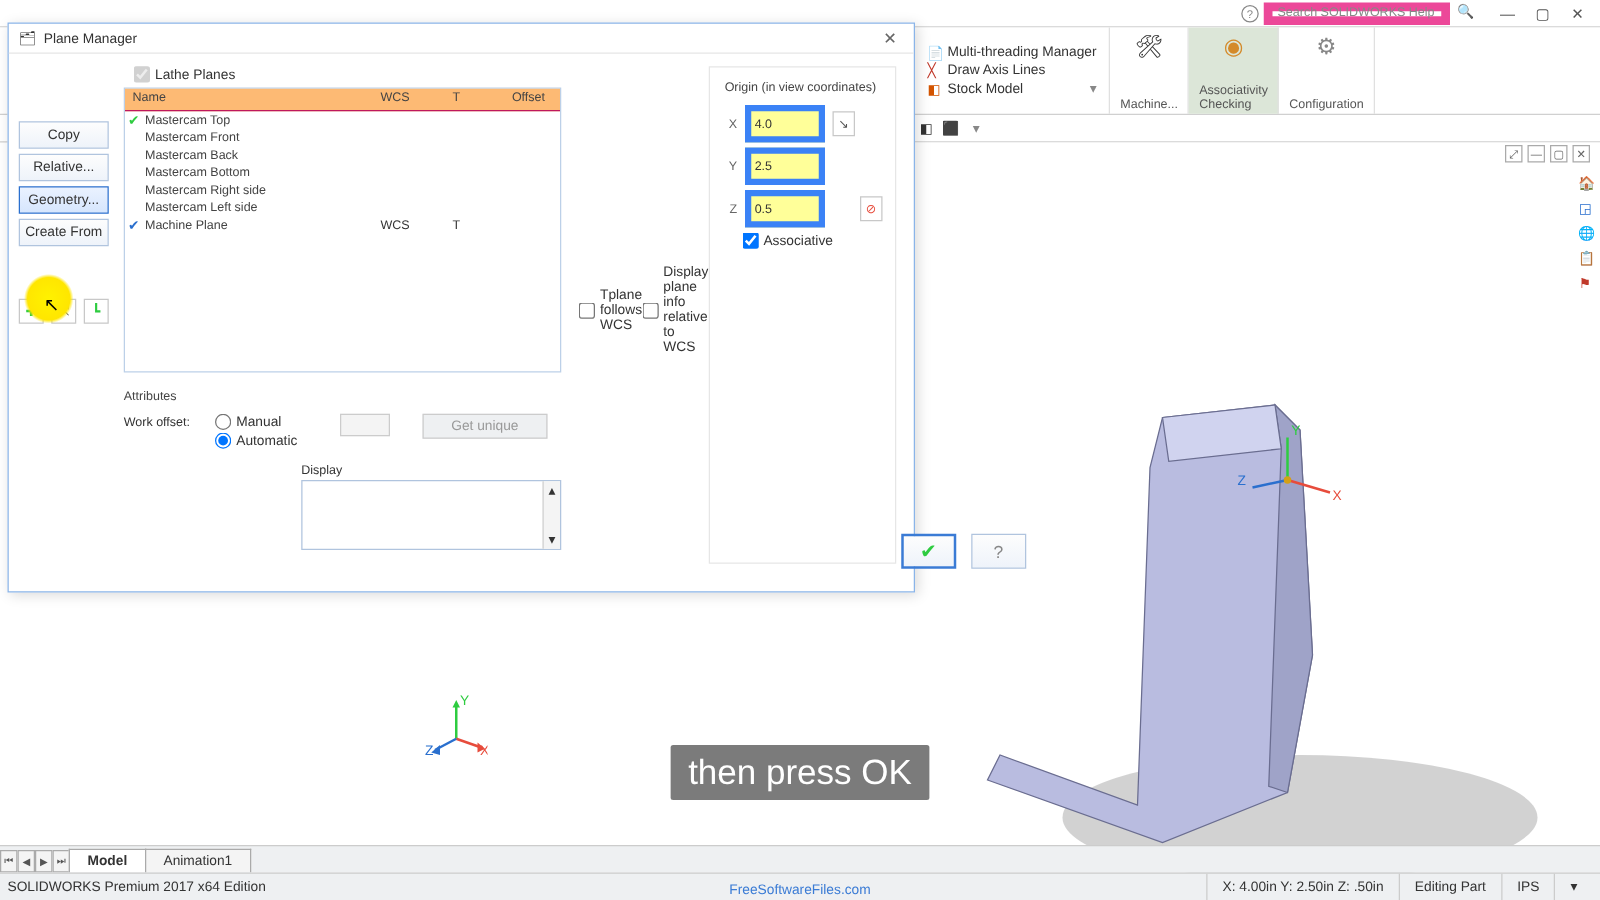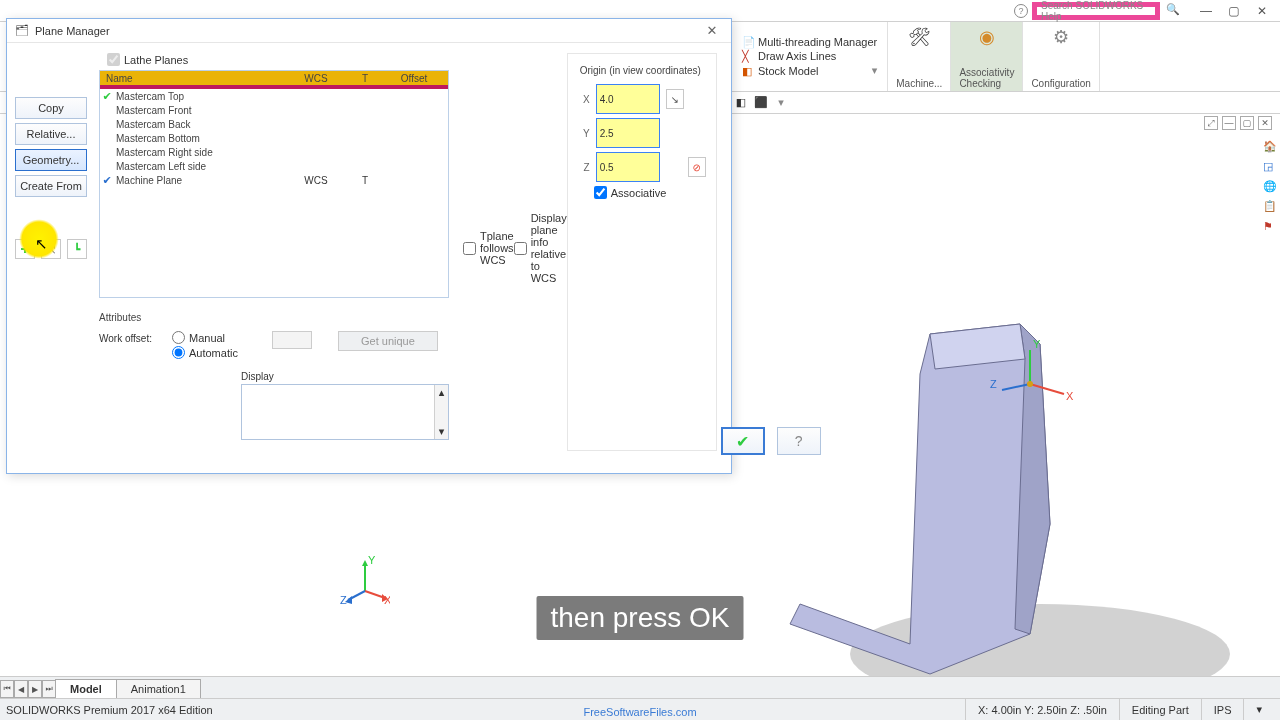--- a/index.html
+++ b/index.html
@@ -1,21 +1,21 @@
 <!DOCTYPE html>
 <html><head>
 <meta charset="utf-8">
 <style>
 *{box-sizing:border-box;margin:0;padding:0;font-family:"Segoe UI",Tahoma,sans-serif;font-size:11px;color:#333}
 body{background:#fff;width:1280px;height:720px;overflow:hidden;position:relative}
 .titlebar{height:22px;background:#fff;border-bottom:1px solid #d0d0d0;display:flex;align-items:center;padding:0 4px}
 .titlebar .spacer{flex:1}
 .titlebar .btn{width:28px;height:18px;display:flex;align-items:center;justify-content:center;font-size:12px;color:#555}
 .help-ico{width:14px;height:14px;border:1px solid #888;border-radius:50%;display:flex;align-items:center;justify-content:center;font-size:9px;color:#888;margin-right:4px}
-.search-box{width:128px;height:18px;border:5px solid #ec4899;padding:0 4px;color:#888;font-size:10px;display:flex;align-items:center;margin-right:6px}
+.search-box{width:149px;height:18px;border:7px solid #ec4899;padding:0 4px;color:#888;font-size:10px;display:flex;align-items:center;margin-right:6px}
 .search-ico{width:16px;height:16px;margin-right:10px;color:#888}
 .ribbon{height:70px;background:#fff;border-bottom:1px solid #d0d0d0;display:flex;padding-left:732px}
 .ribbon-item{display:flex;flex-direction:column;align-items:center;justify-content:space-between;padding:4px 8px 2px;border-right:1px solid #e0e0e0;min-width:50px}
 .ribbon-item .label{font-size:10px;color:#555;text-align:left;line-height:1.1}
 .ribbon-item.active{background:#dce6d8}
 .ribbon-list{display:flex;flex-direction:column;gap:2px;padding:4px 10px;border-right:1px solid #e0e0e0;justify-content:center}
 .ribbon-list .row{display:flex;align-items:center;gap:4px;font-size:10px;color:#444}
 .ribbon-list .ico{width:12px;height:12px}
 .toolbar{height:22px;border-bottom:1px solid #d0d0d0;display:flex;align-items:center;padding:0 4px;gap:2px}
 .toolbar .tb{width:18px;height:18px;display:flex;align-items:center;justify-content:center}
@@ -45,23 +45,23 @@
 .dlg-btn{height:22px;border:1px solid #b0c4de;background:linear-gradient(#fdfdfd,#eef3fa);display:flex;align-items:center;justify-content:center;font-size:11px;color:#333}
 .dlg-btn.sel{border:1px solid #2a6fce;background:linear-gradient(#eaf2ff,#d6e6fd)}
 .cursor-hl{position:absolute;left:12px;top:176px;width:40px;height:40px;background:radial-gradient(circle,#fff200 0%,#ffe600 60%,rgba(255,230,0,0) 70%);border-radius:50%}
 .cursor-ptr{position:absolute;left:28px;top:192px;font-size:15px;color:#000}
 .tool-row{display:flex;gap:6px;margin-top:8px}
 .tool-row .t{width:20px;height:20px;border:1px solid #c8c8c8;display:flex;align-items:center;justify-content:center}
 .dlg-center{width:360px;padding:8px 0 8px 4px;display:flex;flex-direction:column}
 .lathe-chk{display:flex;align-items:center;gap:4px;padding:2px 8px;color:#999}
 .lathe-chk input{accent-color:#bbb}
 .grid{border:1px solid #bcd0e8;flex:0 0 228px;margin-top:2px;background:#fff}
-.grid-head{display:flex;border-bottom:4px solid #be185d;background:#eab308;height:18px}
+.grid-head{display:flex;border-bottom:1px solid #be185d;background:#fdba74;height:18px}
 .grid-head div{padding:2px 6px;font-size:10px;color:#444}
-.gh-name{width:188px}.gh-wcs{width:56px;text-align:center}.gh-t{width:42px;text-align:center}.gh-off{width:56px;text-align:center}
+.gh-name{width:188px}.gh-wcs{width:56px;text-align:center}.gh-t{width:42px;text-align:center}.gh-off{width:56px;text-align:right}
 .grid-row{display:flex;height:14px;align-items:center}
 .grid-row .chk{width:14px;display:flex;justify-content:center}
 .grid-row .nm{width:174px;padding-left:2px;font-size:10px;color:#444}
 .grid-row .wcs{width:56px;text-align:center;font-size:10px}
 .grid-row .t{width:42px;text-align:center;font-size:10px}
 .grid-row.mach{background:#fff}
 .attrs{margin-top:14px;font-size:10px;color:#444}
 .attrs-row{display:flex;align-items:flex-start;gap:20px;margin-top:8px}
 .wo-label{padding-top:2px;font-size:10px}
 .radios{display:flex;flex-direction:column;gap:2px}
@@ -72,21 +72,21 @@
 .comment-box{margin-left:142px;width:208px;height:56px;border:1px solid #b0c4de;background:#fff;position:relative}
 .comment-box .sb{position:absolute;right:0;top:0;width:14px;height:100%;border-left:1px solid #d0d0d0;background:#f4f4f4;display:flex;flex-direction:column;justify-content:space-between;align-items:center;color:#888;font-size:8px;padding:1px 0}
 .dlg-right{flex:1;padding:10px 14px;display:flex;}
 .chk-row{display:flex;align-items:center;gap:4px;font-size:10px;color:#444;margin-bottom:20px}
 .group{border:1px solid #e6e6e6;padding:10px;margin-bottom:12px}
 .group-title{font-size:10px;color:#444;margin:-18px 0 8px 0;background:#fff;display:inline-block;padding:0 2px}
 .grp-set{padding:4px 0}
 .btn-sq{width:28px;height:24px;border:1px solid #bfcde0;background:linear-gradient(#fdfdfd,#f0f4fa);display:inline-flex;align-items:center;justify-content:center;margin-right:6px}
 .coord-row{display:flex;align-items:center;gap:6px;margin-bottom:4px}
 .coord-row .lbl{width:12px;text-align:right;font-size:10px;color:#666}
-.coord-in{width:64px;height:30px;border:1px solid #3b82f6;background:#ffff99;padding:0 3px;font-size:10px}
+.coord-in{width:64px;height:30px;border:5px solid #3b82f6;background:#ffff99;padding:0 3px;font-size:10px}
 .pick-btn{width:18px;height:20px;border:1px solid #c8c8c8;display:flex;align-items:center;justify-content:center;font-size:10px;color:#555}
 .assoc{display:flex;align-items:center;gap:4px;font-size:10px;margin-top:4px;margin-left:16px}
 .dlg-actions{display:flex;gap:12px;justify-content:flex-end;margin-top:auto;padding:8px 4px}
 .act-btn{width:44px;height:28px;border:1px solid #b0c4de;background:linear-gradient(#fdfdfd,#eef3fa);display:flex;align-items:center;justify-content:center}
 .act-btn.ok{border:2px solid #3a7bd5}
 
 .model{position:absolute;left:560px;top:160px;width:520px;height:460px}
 </style>
 </head>
 <body>

